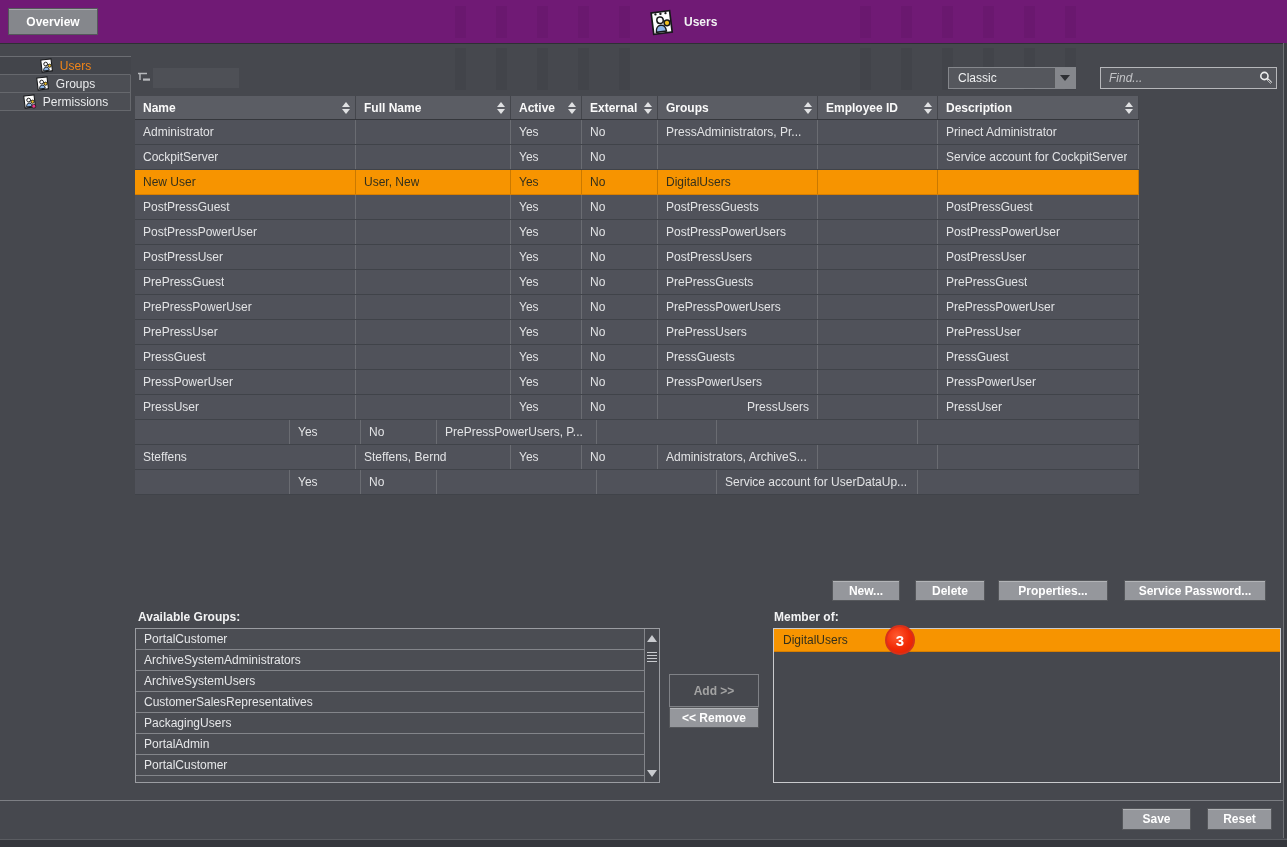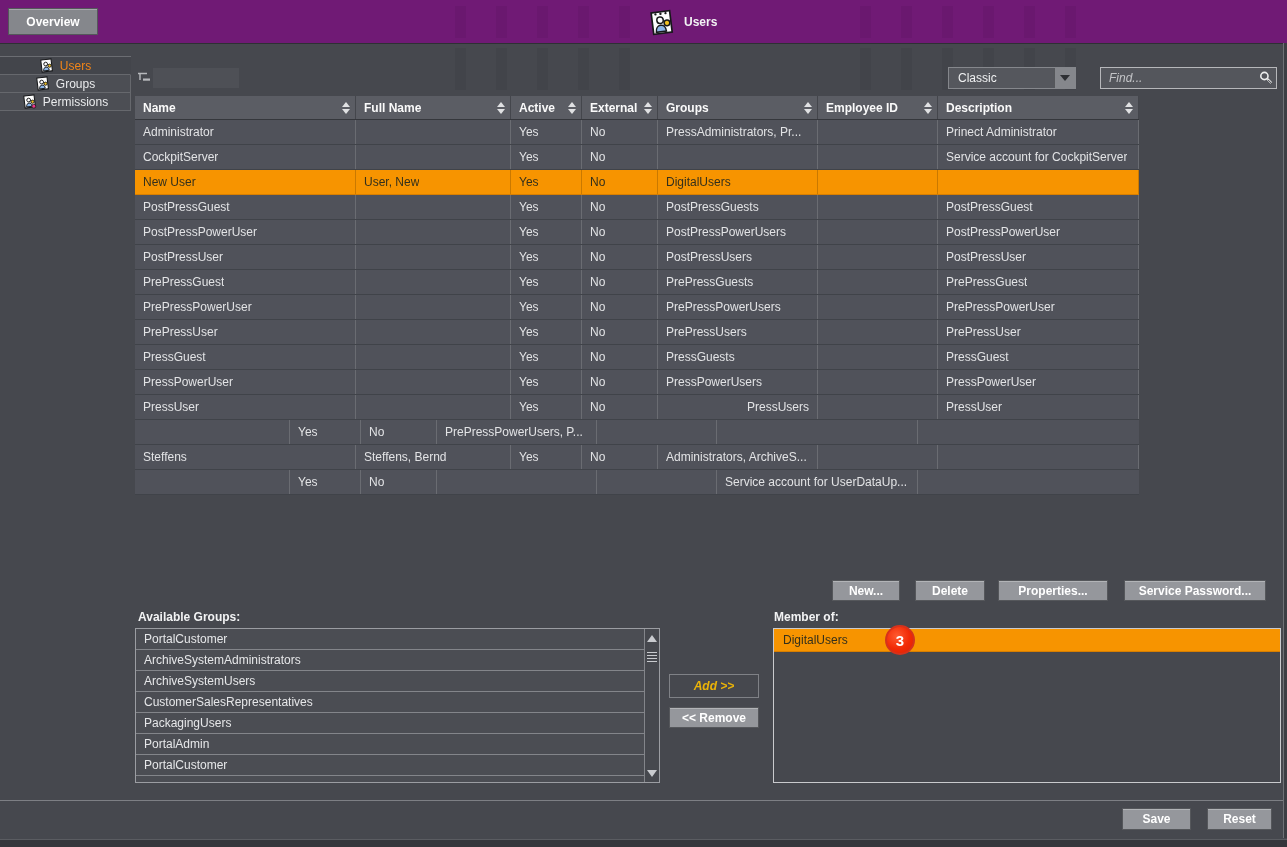--- a/index.html
+++ b/index.html
@@ -79,23 +79,23 @@
   .avail-rows{position:absolute;left:0;top:0;right:14px;bottom:0;}
   .list-row{height:20px;line-height:20px;padding:0 8px;background:#4b4d53;border-bottom:1px solid #83858a;color:#e6e7e9;white-space:nowrap;overflow:hidden;}
   .scrollbar{position:absolute;top:0;right:0;width:14px;bottom:0;background:#46484e;border-left:1px solid #83858a;display:flex;flex-direction:column;align-items:center;}
   .sb-up,.sb-dn{height:18px;display:flex;align-items:center;justify-content:center;width:100%;}
   .sb-tri-up{width:0;height:0;border-left:5px solid transparent;border-right:5px solid transparent;border-bottom:7px solid #c9cbcf;}
   .sb-tri-dn{width:0;height:0;border-left:5px solid transparent;border-right:5px solid transparent;border-top:7px solid #c9cbcf;}
   .sb-thumb{width:10px;height:20px;display:flex;flex-direction:column;justify-content:center;gap:2px;}
   .sb-thumb i{display:block;height:1px;background:#c9cbcf;}
   .sb-track{flex:1;}
   .add-btn{
-    position:absolute;left:669px;top:674px;width:90px;height:24px;
-    background:transparent;border:1px solid #7f8186;color:#eab308;font-weight:bold;
-    display:flex;align-items:center;justify-content:center;box-sizing:border-box;box-shadow:none;font-style:italic;
+    position:absolute;left:669px;top:674px;width:90px;height:33px;
+    background:transparent;border:1px solid #7f8186;color:#a3a3a3;font-weight:bold;
+    display:flex;align-items:center;justify-content:center;box-sizing:border-box;box-shadow:none;
   }
   .remove-btn{position:absolute;left:669px;top:707px;width:90px;height:21px;}
   .member-list{
     position:absolute;left:773px;top:628px;width:508px;height:155px;
     border:1px solid #c9cacd;box-sizing:border-box;background:#46484e;overflow:visible;
   }
   .member-row{height:22px;line-height:22px;padding:0 9px;background:#f79400;color:#33301c;border-bottom:1px solid #d97f00;white-space:nowrap;}
   .badge{
     position:absolute;left:111px;top:-4px;width:30px;height:30px;border-radius:50%;
     background:radial-gradient(circle at 38% 35%, #ff5a30 0%, #f12a05 55%, #dd2005 100%);

